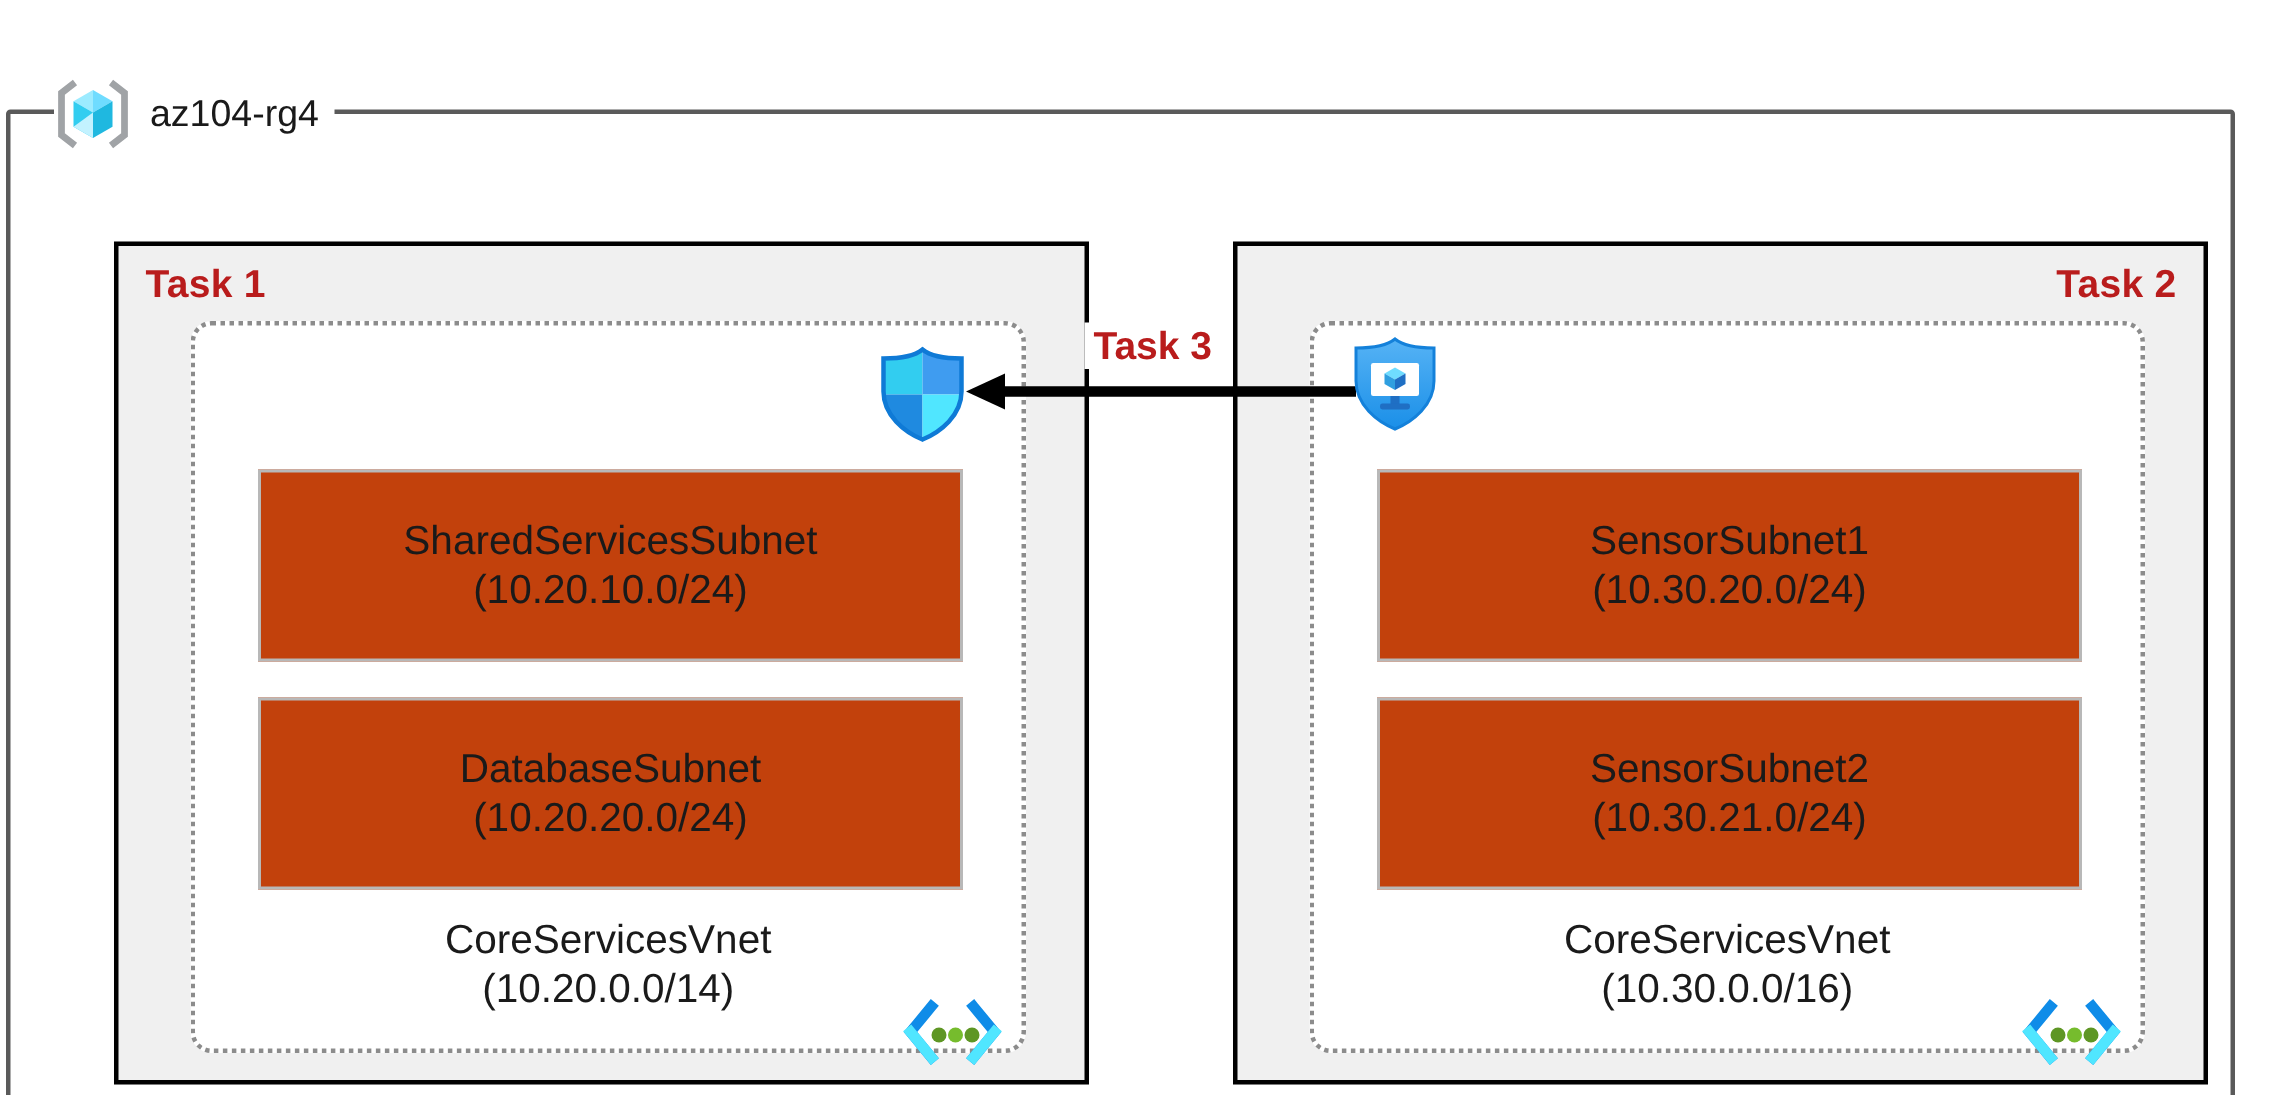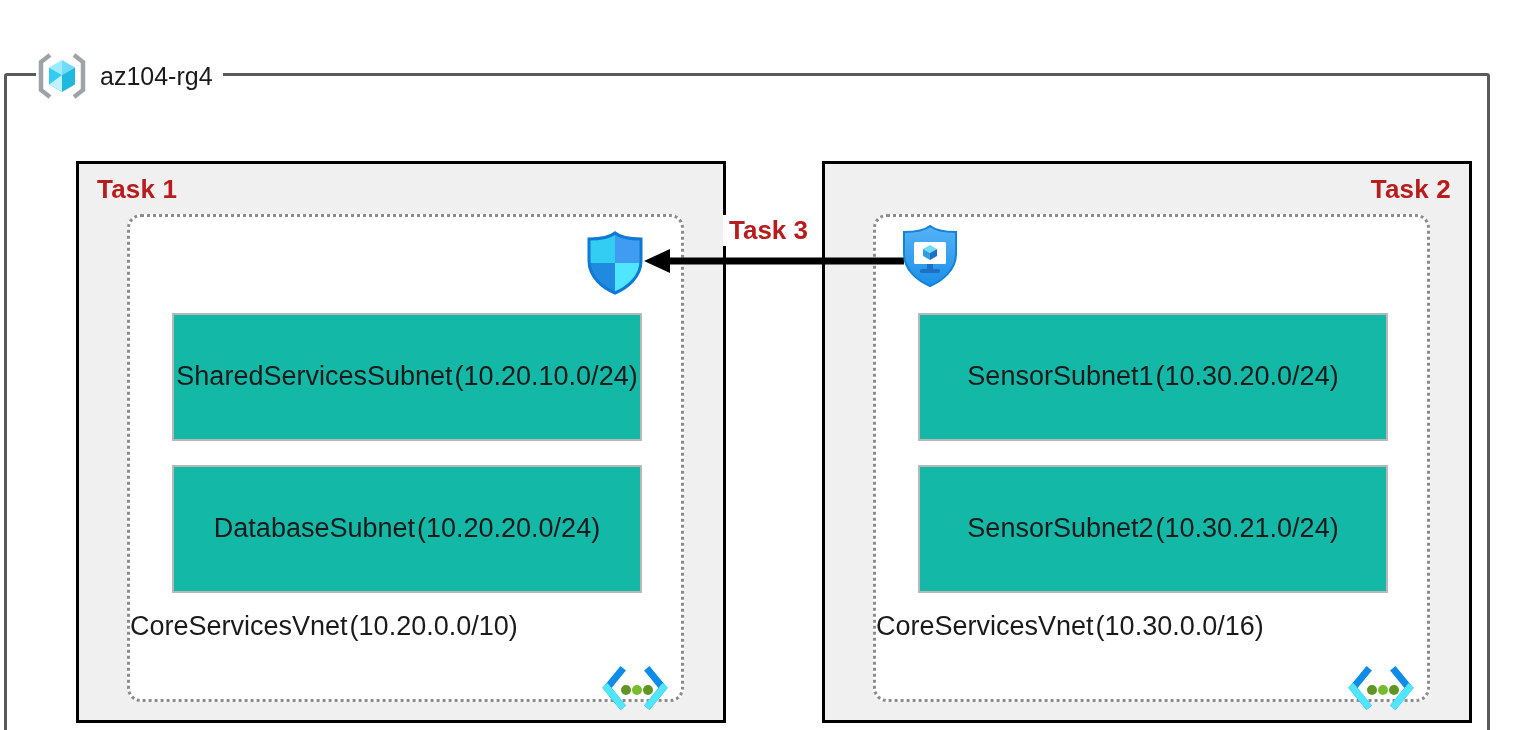--- a/index.html
+++ b/index.html
@@ -89,24 +89,25 @@
     border: 3px dotted #8c8c8c;
     border-radius: 14px;
     box-sizing: border-box;
   }
   #vnet-box-1 { left: 48px; top: 50px; width: 557px; height: 488px; }
   #vnet-box-2 { left: 48px; top: 50px; width: 557px; height: 488px; }
 
   
   .subnet-box {
     position: absolute;
-    background: #14b8a6;
+    background: #c2410c;
     border: 2px solid #b8b8b8;
     box-sizing: border-box;
     display: flex;
+    flex-direction: column;
     align-items: center;
     justify-content: center;
     gap: 2px;
   }
   .subnet-name, .subnet-cidr,
   .vnet-name,  .vnet-cidr {
     font-size: 27px;
     color: #1a1a1a;
     line-height: 1.16;
     white-space: nowrap;
@@ -117,20 +118,21 @@
   #subnet-sensor1  { left: 42px; top: 96px;  width: 470px; height: 128px; }
   #subnet-sensor2  { left: 42px; top: 248px; width: 470px; height: 128px; }
 
   
   .vnet-caption {
     position: absolute;
     left: 0;
     right: 0;
     top: 394px;
     display: flex;
+    flex-direction: column;
     align-items: center;
     gap: 2px;
     pointer-events: none;
   }
 
   
   .vnet-icon {
     position: absolute;
     right: 10px;
     bottom: -16px;
@@ -216,21 +218,21 @@
         <span class="subnet-cidr">(10.20.10.0/24)</span>
       </div>
 
       <div class="subnet-box" id="subnet-database">
         <span class="subnet-name">DatabaseSubnet</span>
         <span class="subnet-cidr">(10.20.20.0/24)</span>
       </div>
 
       <div class="vnet-caption">
         <span class="vnet-name">CoreServicesVnet</span>
-        <span class="vnet-cidr">(10.20.0.0/10)</span>
+        <span class="vnet-cidr">(10.20.0.0/14)</span>
       </div>
 
       <span class="vnet-icon">
         <svg viewBox="0 0 72 54" width="72" height="54" aria-hidden="true">
           <path d="M22 10 L8 27 L22 44" fill="none" stroke="#0f8ce8" stroke-width="7" stroke-linecap="square"></path>
           <path d="M22 44 L8 27" fill="none" stroke="#50e6ff" stroke-width="7" stroke-linecap="square"></path>
           <path d="M50 10 L64 27 L50 44" fill="none" stroke="#0f8ce8" stroke-width="7" stroke-linecap="square"></path>
           <path d="M50 44 L64 27" fill="none" stroke="#50e6ff" stroke-width="7" stroke-linecap="square"></path>
           <circle cx="27" cy="29" r="5" fill="#5e9624"></circle>
           <circle cx="38" cy="29" r="5" fill="#76bc2d"></circle>

